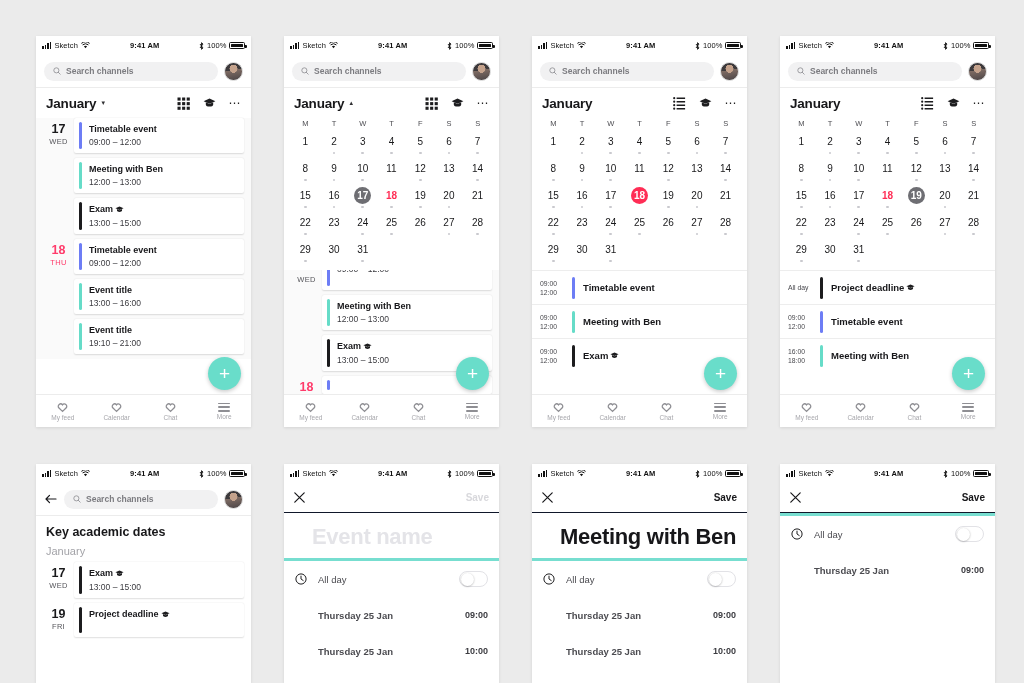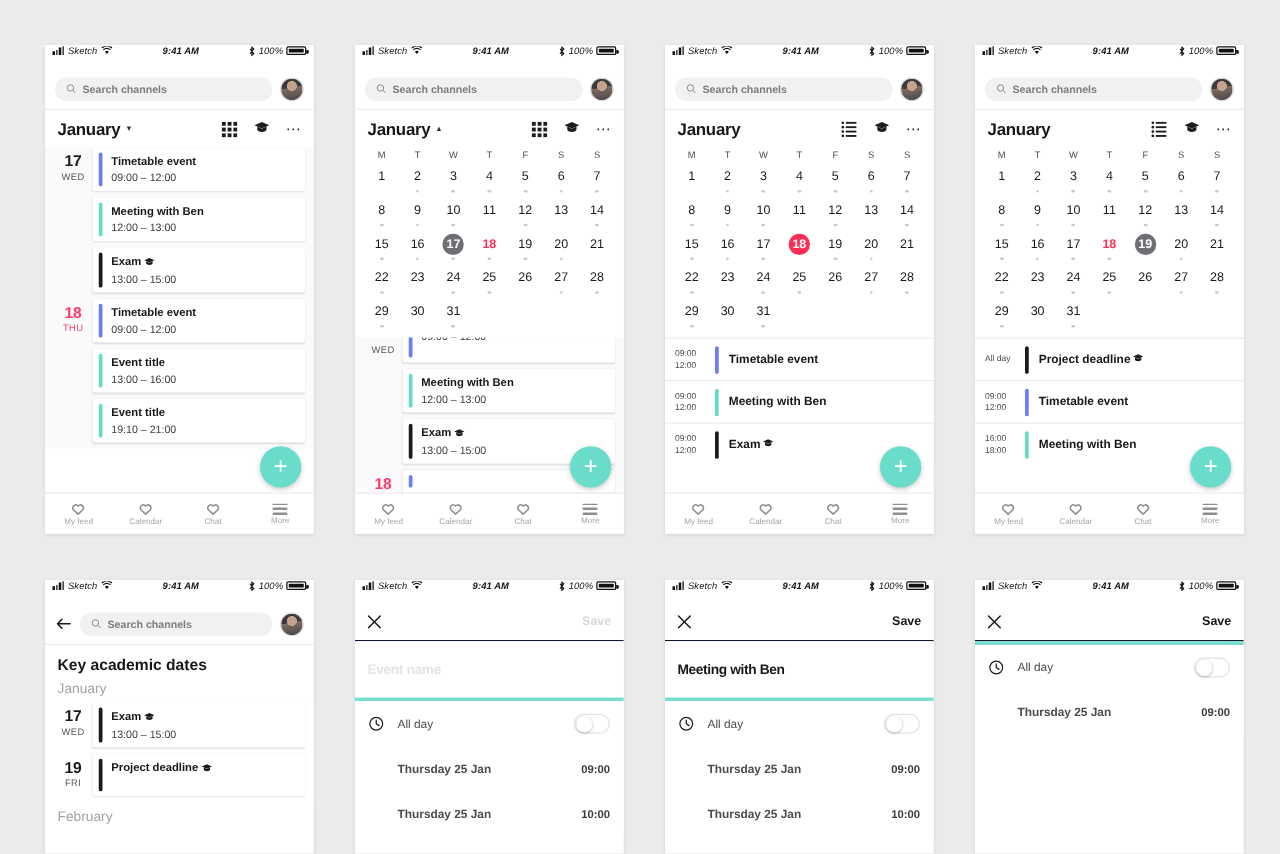--- a/index.html
+++ b/index.html
@@ -17,24 +17,23 @@
     width: 215px; height: 391px;
     background: #ffffff;
     overflow: hidden;
     box-shadow: 0 1px 3px rgba(0,0,0,0.10);
   }
   .phone.tall { height: 219px; }
 
   
   .statusbar {
     height: 19px; background: #ffffff;
-    display: flex; align-items: flex-start;
+    display: flex; align-items: center;
     padding: 0 6px; font-size: 7.5px; color: #111;
     letter-spacing: .1px;
-    font-style: italic;
   }
   .sb-left { display: flex; align-items: center; gap: 3px; flex: 0 0 auto; }
   .sb-center { flex: 1; text-align: center; font-weight: bold; font-size: 7.5px; }
   .sb-right { display: flex; align-items: center; gap: 2.5px; flex: 0 0 auto; }
   .bars { display: flex; align-items: flex-end; gap: 1px; height: 7px; }
   .bars i { display: block; width: 1.6px; background: #111; }
   .bars i:nth-child(1){height:3px}.bars i:nth-child(2){height:4.5px}
   .bars i:nth-child(3){height:6px}.bars i:nth-child(4){height:7px}
   .battery {
     width: 16px; height: 7.5px; border: 1px solid #111; border-radius: 1.5px;
@@ -162,21 +161,21 @@
 
   
   .ed-top {
     height: 30px; display: flex; align-items: center;
     padding: 0 10px; background: #fff; border-bottom: 1px solid #0f172a;
   }
   .close-x { width: 11px; height: 11px; }
   .save { margin-left: auto; font-size: 10px; font-weight: bold; color: #17171a; }
   .save.disabled { color: #d8d8dc; }
   .ed-titlewrap { padding: 14px 10px 12px; background: #fff; }
-  .ed-title { font-size: 11px; font-weight: bold; color: #17171a; line-height: 19px; letter-spacing: -.3px; }
+  .ed-title { font-size: 22px; font-weight: bold; color: #17171a; line-height: 19px; letter-spacing: -.3px; margin-left: 18px; }
   .ed-title.placeholder { color: #e4e4e8; }
   .ed-underline { height: 3px; background: #77ded0; }
   .ed-row {
     display: flex; align-items: center; height: 36px;
     padding: 0 11px; background: #fff;
   }
   .ed-row .clock { width: 12px; height: 12px; flex: 0 0 12px; margin-right: 11px; }
   .ed-label { font-size: 9.5px; color: #4b4b50; }
   .ed-label.ind { margin-left: 23px; font-weight: bold; }
   .ed-right { margin-left: auto; font-size: 9px; color: #3c3c41; font-weight: bold; }
@@ -1276,21 +1275,20 @@
     <div class="evt-body">
       <div class="evt-title">Project deadline<span class="cap"><svg width="9" height="7.0200000000000005" viewBox="0 0 14 11">
     <path d="M7 0.6 13.4 3.4 7 6.2 0.6 3.4z" fill="#1d1d1f"></path>
     <path d="M3 4.6v2.6c0 1.2 1.9 2.1 4 2.1s4-0.9 4-2.1V4.6L7 6.6z" fill="#1d1d1f"></path>
   </svg></span></div>
 
     </div>
   </div>
     </div>
   </div>
-  <div class="kd-month">February</div>
 </div>
       <div class="phone tall" style="left:284px;top:464px">
         <div class="statusbar">
     <div class="sb-left">
       <span class="bars">
               <i></i>
               <i></i>
               <i></i>
               <i></i>
             </span>

